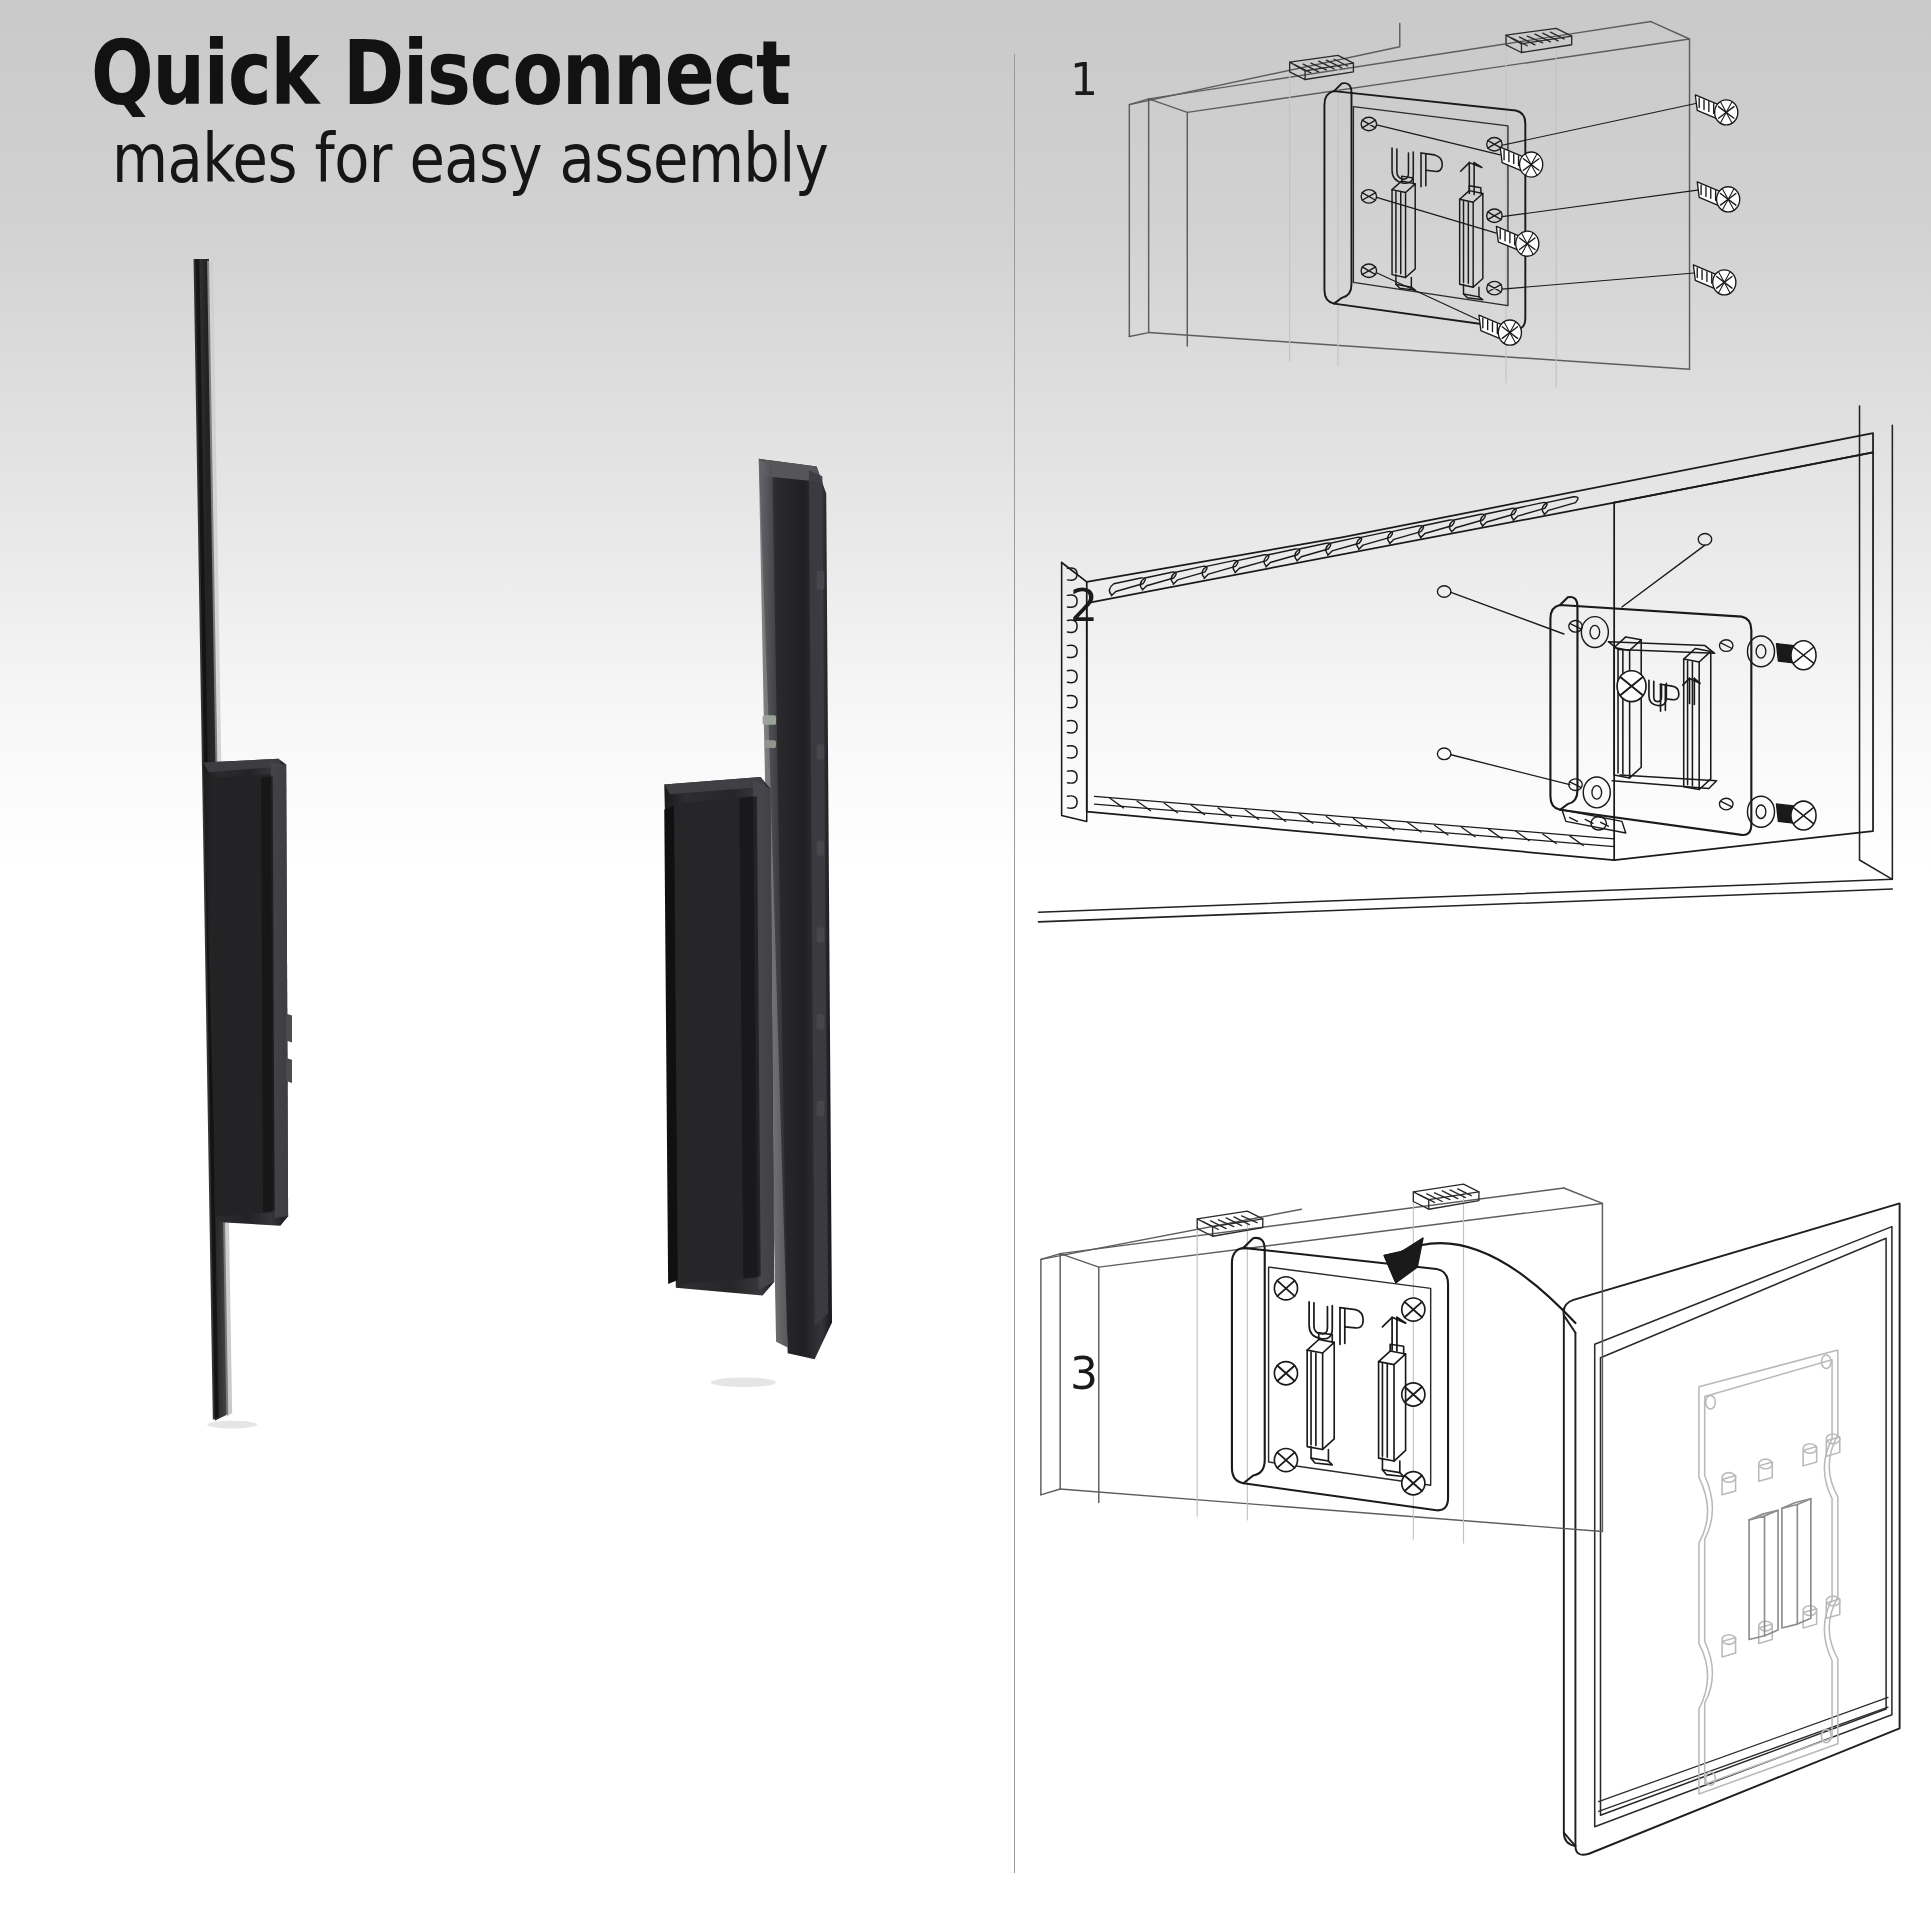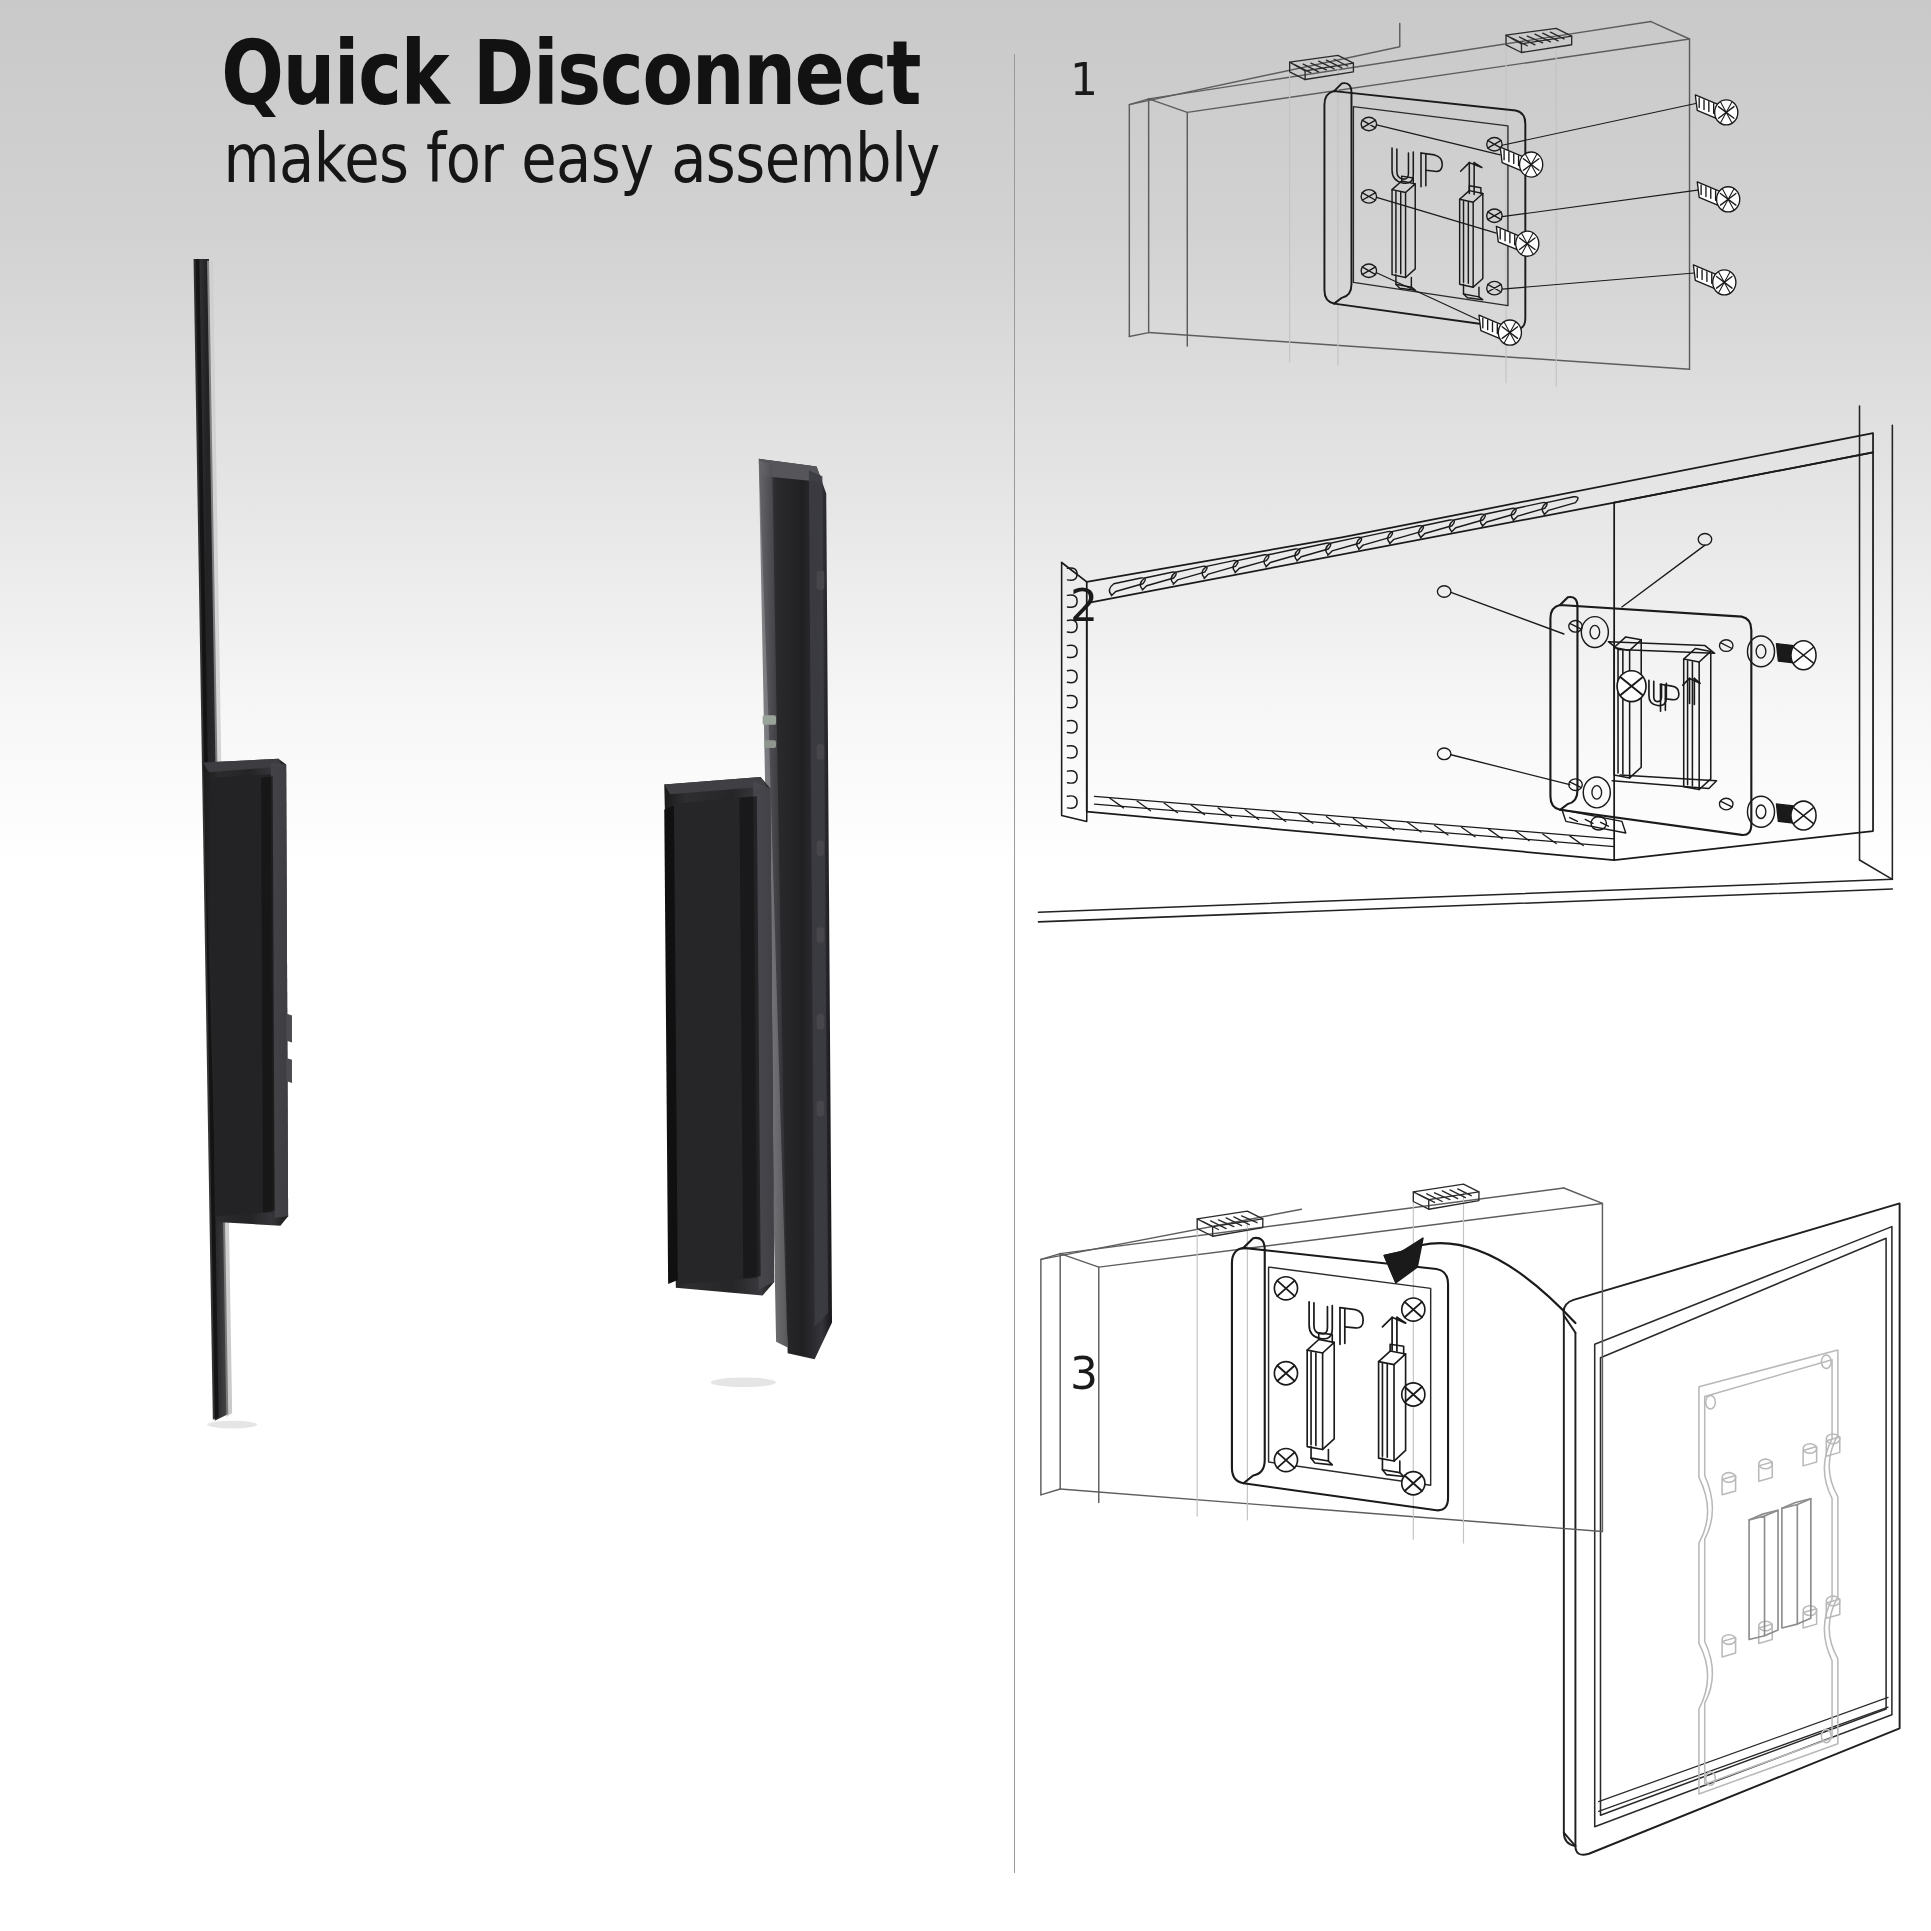--- a/index.html
+++ b/index.html
@@ -9,21 +9,21 @@
     font-family: "Liberation Sans", sans-serif;
     overflow: hidden;
   }
   #stage {
     position: relative;
     width: 1931px; height: 1931px;
     background: linear-gradient(to bottom, #c9c9c9 0%, #d2d2d2 12%, #e6e6e6 26%, #f7f7f7 37%, #ffffff 45%, #ffffff 100%);
   }
 
   
-  #headline { position: absolute; left: 85px; top: 29px; width: 908px; text-align: right; }
+  #headline { position: absolute; left: 91px; top: 29px; width: 908px; }
   .h-main {
     font-family: "DejaVu Sans Condensed", "Liberation Sans Narrow", "Liberation Sans", sans-serif;
     font-weight: 700;
     font-size: 89px;
     line-height: 0.99;
     letter-spacing: -1.2px;
     color: #121212;
     white-space: nowrap;
     transform: scaleX(0.92);
     transform-origin: left center;

